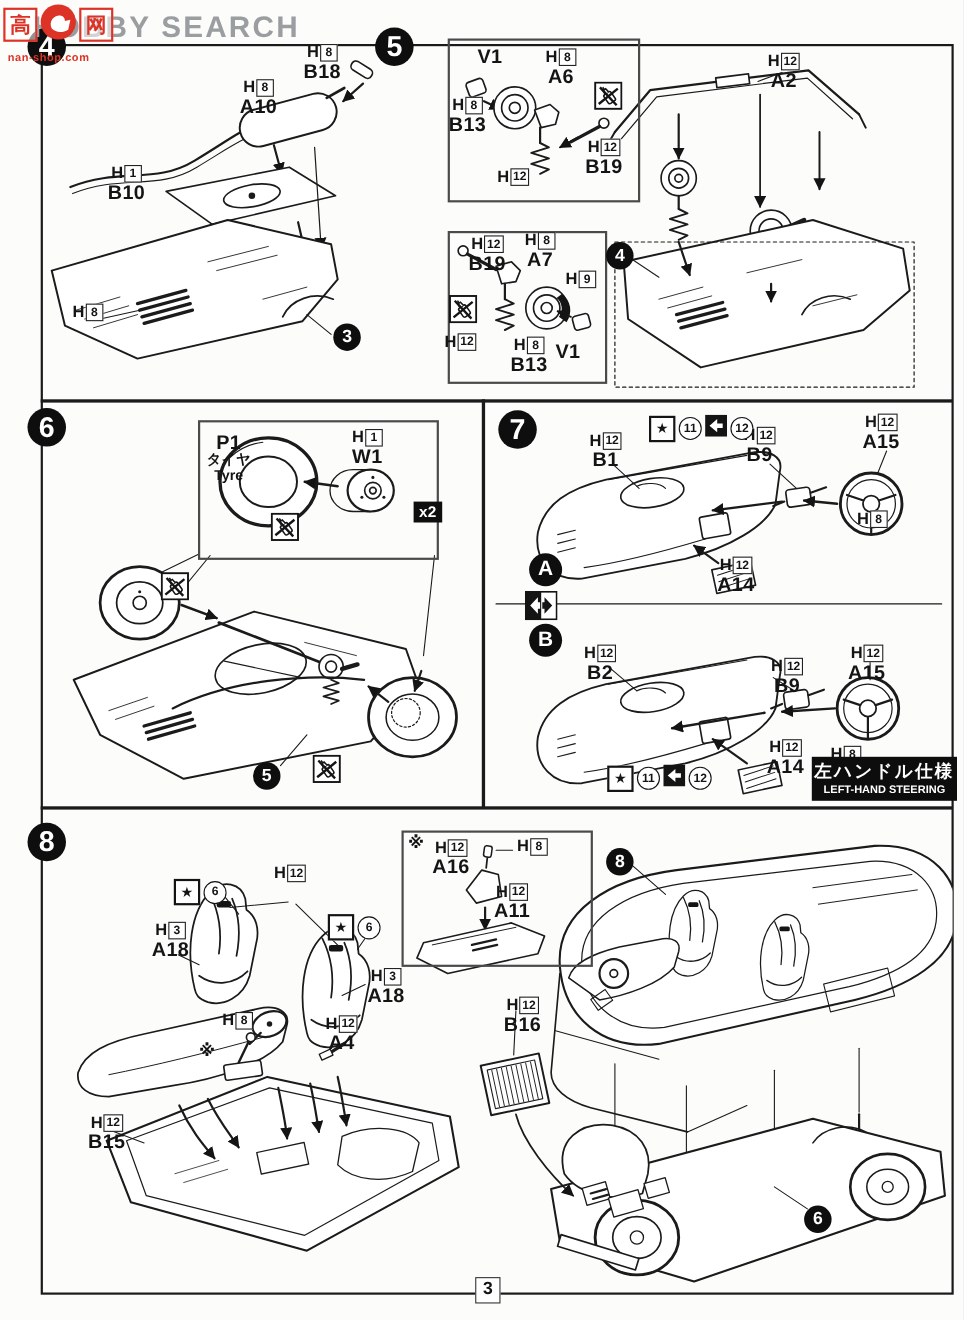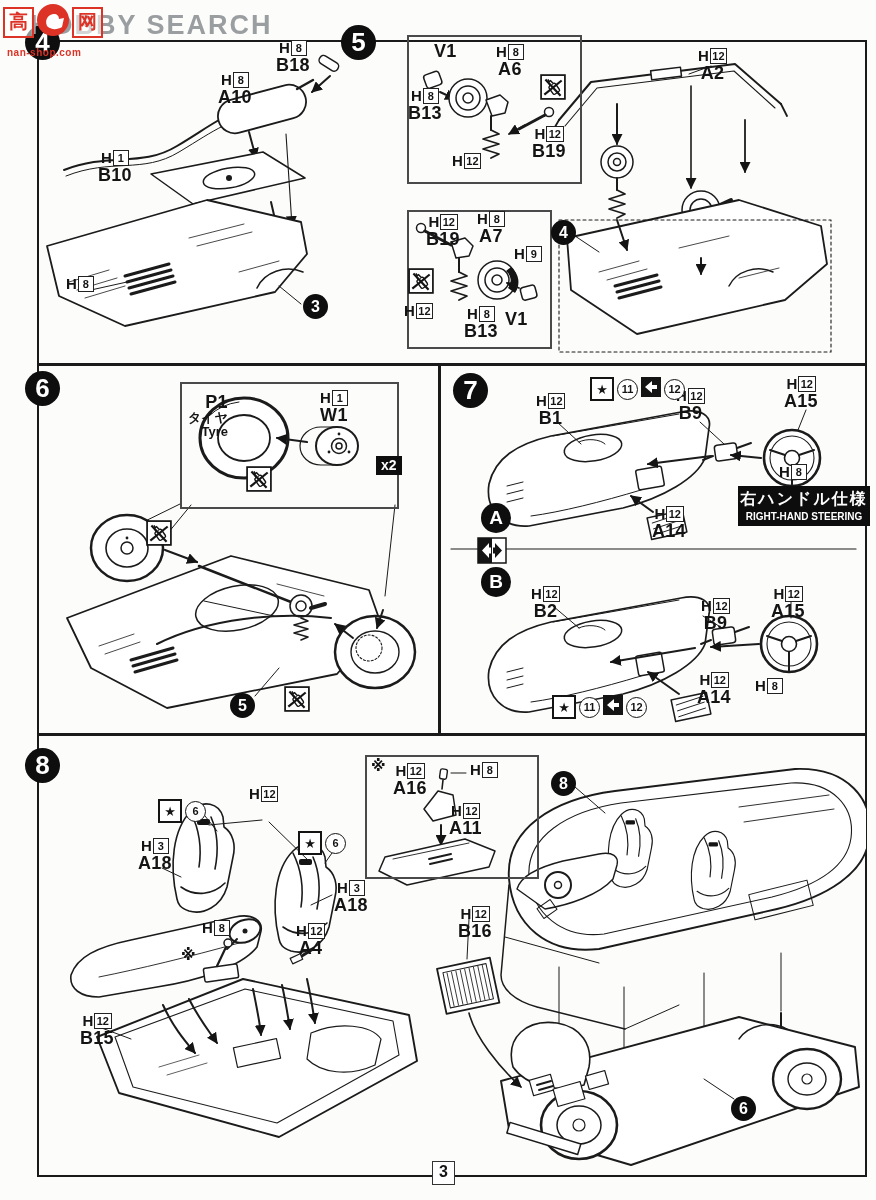--- a/index.html
+++ b/index.html
@@ -18,21 +18,21 @@
   .wm-box{display:inline-flex;align-items:center;justify-content:center;width:27px;height:27px;
           border:2.5px solid #dd3226;color:#dd3226;font-weight:bold;font-size:19px;background:rgba(255,255,255,.55)}
   .wm-url{position:absolute;left:7px;top:47px;font-size:10px;font-weight:bold;color:#dd3226;letter-spacing:.5px}
   
   .stepc{position:absolute;width:35px;height:35px;border-radius:50%;background:#0e0e0e;color:#fff;
          display:flex;align-items:center;justify-content:center;font-size:26px;font-weight:bold;z-index:7}
   .refc{position:absolute;width:25px;height:25px;border-radius:50%;background:#0e0e0e;color:#fff;
         display:flex;align-items:center;justify-content:center;font-size:16px;font-weight:bold;z-index:7}
   
   .plab{position:absolute;display:flex;flex-direction:column;align-items:center;line-height:1.02;z-index:5;white-space:nowrap}
-  .plab.left{align-items:flex-end}
+  .plab.left{align-items:center}
   .gr{display:inline-flex;align-items:center;font-weight:bold;font-size:15px}
   .gr i{font-style:normal}
   .cbox{display:inline-block;min-width:11px;height:14px;border:1.5px solid #222;font-size:11px;line-height:14px;
         font-weight:bold;text-align:center;padding:0 1.5px;background:#fff;margin-left:1px}
   .pn{font-size:18px;font-weight:bold;letter-spacing:.3px}
   .sub{font-size:13px;font-weight:bold}
   
   .inset{position:absolute;border:2px solid #4a4a4a;background:transparent;z-index:2}
   
   .ng{position:absolute;width:26px;height:26px;z-index:6}
@@ -644,24 +644,20 @@
           <b class="cbox">8</b>
         </span>
     </div>
     <div class="plab" style="left:652px;top:506px">
       <span class="gr">
           <i>H</i>
           <b class="cbox">12</b>
         </span>
       <span class="pn">A14</span>
     </div>
-    <div class="banner" style="left:738px;top:486px">
-      <div class="bjp">右ハンドル仕様</div>
-      <div class="ben">RIGHT-HAND STEERING</div>
-    </div>
     <div class="obadge" style="left:481px;top:503px">A</div>
     <span class="selicon" style="left:477px;top:537px">
       <svg width="30" height="27" viewBox="0 0 30 27">
           <rect x="1" y="1" width="28" height="25" fill="#fff" stroke="#141414" stroke-width="1.5"></rect>
           <rect x="1" y="1" width="14" height="25" fill="#141414"></rect>
           <polygon points="12,6 5,13.5 12,21 12,16.5 14,16.5 14,10.5 12,10.5" fill="#fff"></polygon>
           <polygon points="18,6 25,13.5 18,21 18,16.5 16,16.5 16,10.5 18,10.5" fill="#141414"></polygon>
         </svg>
     </span>
     <div class="obadge" style="left:481px;top:567px">B</div>
@@ -701,20 +697,24 @@
           </svg></span>
       <span class="cnum">12</span>
     </div>
     <div class="plab" style="left:697px;top:672px">
       <span class="gr">
           <i>H</i>
           <b class="cbox">12</b>
         </span>
       <span class="pn">A14</span>
     </div>
+    <div class="banner" style="left:738px;top:688px">
+      <div class="bjp">左ハンドル仕様</div>
+      <div class="ben">LEFT-HAND STEERING</div>
+    </div>
   </div>
 
   <div class="layer">
     <div class="stepc" style="left:25px;top:748px">8</div>
     <div class="dstrip" style="left:158px;top:799px">
       <span class="sbox">★</span>
       <span class="cnum">6</span>
     </div>
     <div class="plab" style="left:249px;top:786px">
       <span class="gr">

